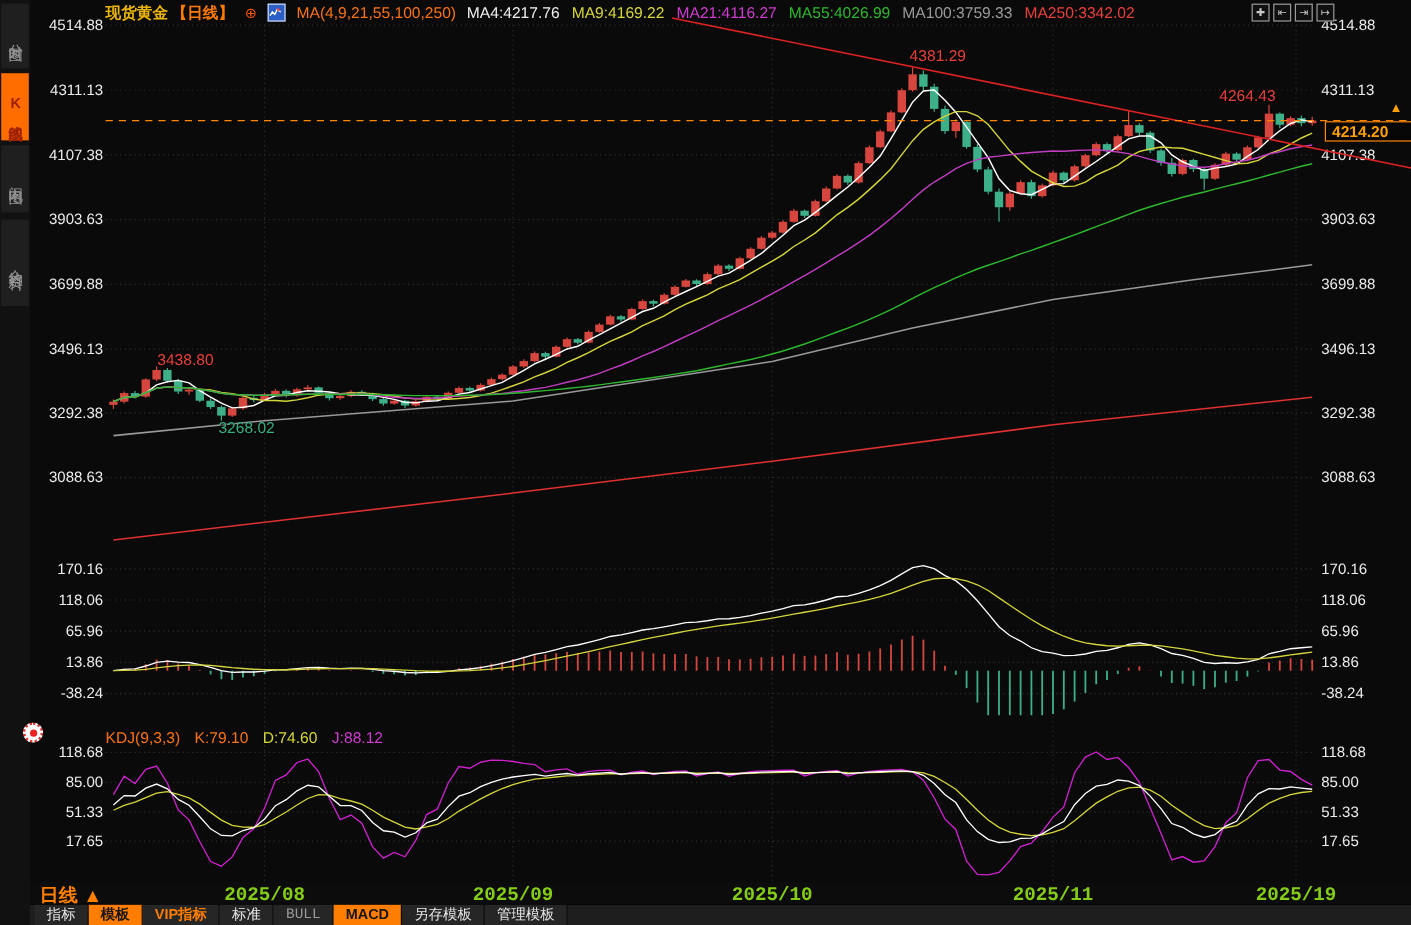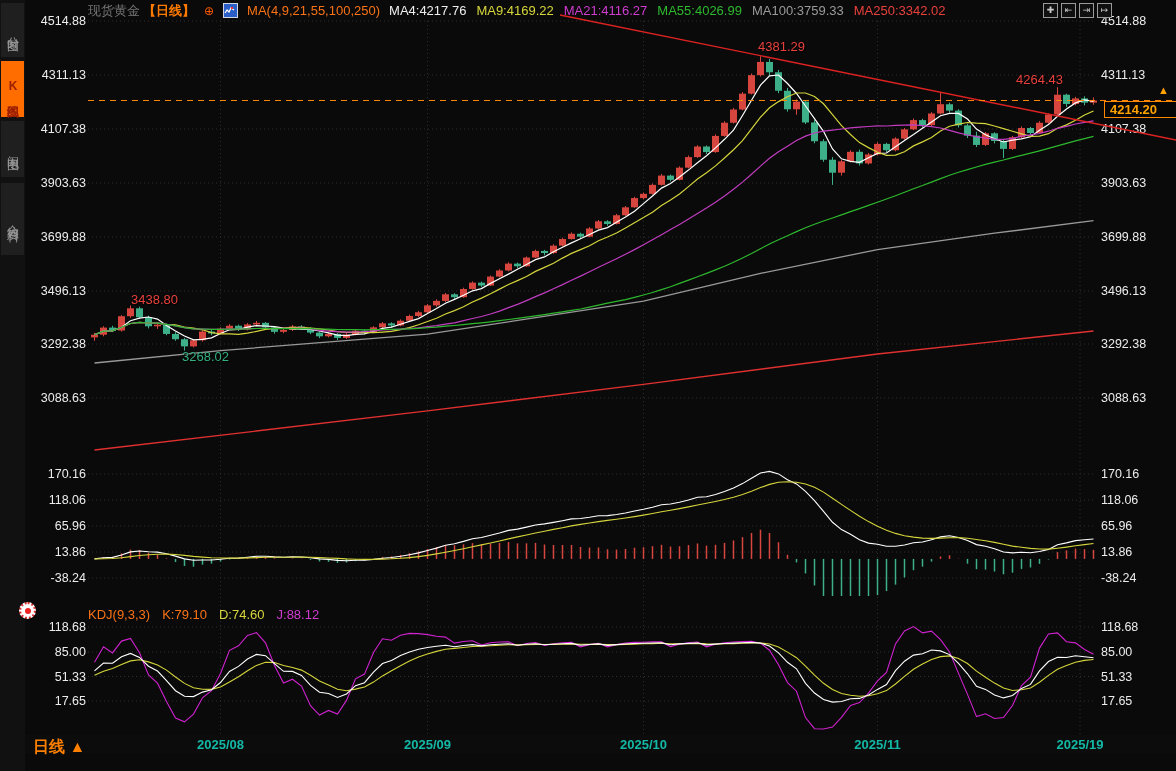--- a/index.html
+++ b/index.html
@@ -7,21 +7,21 @@
         font-family:"Liberation Sans","DejaVu Sans",sans-serif;}
   
   #sidebar{position:absolute;left:0;top:0;width:25px;height:771px;background:#111;z-index:4;}
   .side-tab{position:absolute;left:1px;width:23px;display:flex;align-items:center;justify-content:center;
             background:#1f1f1f;color:#969696;font-size:12px;cursor:pointer;}
   .side-tab .vtext{writing-mode:vertical-rl;text-orientation:upright;letter-spacing:2px;}
   .side-tab.active{background:#ff6c00;color:#9c1f00;font-weight:bold;}
   
   #header{position:absolute;left:88px;top:2px;height:17px;display:flex;align-items:center;gap:9px;
           z-index:5;font-size:13px;white-space:nowrap;}
-  #header .sym{color:#737373;font-weight:normal;}
+  #header .sym{color:#eab308;font-weight:bold;}
   #header .per{color:#ff7a00;font-weight:bold;}
   #header .plus{color:#ff5a00;font-size:12px;}
   .chart-ico{width:13px;height:13px;background:#2b5fc7;border:1px solid #cfd6e4;display:inline-block;}
   #tool-icons{position:absolute;left:1043px;top:3px;display:flex;gap:3px;z-index:5;}
   .tool-btn{width:13px;height:13px;border:1px solid #9a9a9a;background:#101010;color:#c8c8c8;
             font-size:9px;line-height:12px;text-align:center;cursor:pointer;}
   
   .pane-title{position:absolute;left:88px;display:flex;gap:12px;font-size:13px;z-index:5;white-space:nowrap;}
   .t-white{color:#f97316;} .t-yellow{color:#d6d63c;} .t-mag{color:#cf3ccf;}
   
@@ -30,21 +30,21 @@
   #price-tag{position:absolute;left:1104px;top:101px;width:66px;height:15px;border:1px solid #ff8800;
              background:#060606;color:#ffa200;font-size:13px;font-weight:bold;line-height:15px;
              padding-left:5px;z-index:6;}
   #latest-arrow{position:absolute;left:1158px;top:84px;color:#ffa200;font-size:11px;z-index:6;}
   #live-dot{position:absolute;left:19px;top:602px;width:13px;height:13px;border:2px dotted #d33;
             border-radius:50%;background:#fff;display:flex;align-items:center;justify-content:center;z-index:5;}
   #live-dot span{width:6px;height:6px;background:#e22;border-radius:50%;}
   
   #xaxis-row{position:absolute;left:25px;right:0;top:735px;height:18px;background:#0c0c0c;z-index:4;}
   #period-label{position:absolute;left:8px;top:2px;color:#ff8000;font-weight:bold;font-size:16px;}
-  .month-label{position:absolute;top:2px;width:72px;text-align:center;color:#14b8a6;font-size:13px;font-weight:bold;}
+  .month-label{position:absolute;top:2px;width:72px;text-align:center;color:#84cc16;font-size:16px;font-weight:bold;font-family:Liberation Mono, monospace;}
   #toolbar-row{position:absolute;left:25px;right:0;top:753px;height:18px;background:#1e1e1e;
                border-top:1px solid #000;z-index:4;display:flex;align-items:stretch;padding-left:4px;}
   .tb-btn{font-size:12px;line-height:17px;padding:0 10px;background:#262626;color:#e8e8e8;
           border-right:1px solid #0c0c0c;cursor:pointer;white-space:nowrap;}
   .tb-btn.active{background:#ff7d00;color:#151515;font-weight:bold;}
   .tb-btn.orange{color:#ff7d00;font-weight:bold;}
   .tb-btn.dim{color:#9a9a9a;font-family:"Liberation Mono","DejaVu Sans Mono",monospace;}
   #watermark{position:absolute;left:1042px;top:710px;font-size:29px;letter-spacing:5px;color:#dde2e6;
              z-index:7;text-shadow:1px 1px 2px #000;}
   #chart-svg{position:absolute;left:0;top:0;z-index:2;}
@@ -514,14 +514,24 @@
     <span class="t-white">K:79.10</span>
     <span class="t-yellow">D:74.60</span>
     <span class="t-mag">J:88.12</span>
   </div>
 
   <div id="xaxis-row">
     <span id="period-label">日线 ▲</span>
     <span id="month-labels"><span class="month-label" style="left: 159.5px;">2025/08</span><span class="month-label" style="left: 366.5px;">2025/09</span><span class="month-label" style="left: 582.5px;">2025/10</span><span class="month-label" style="left: 816.5px;">2025/11</span><span class="month-label" style="left: 1019px;">2025/19</span></span>
   </div>
 
+  <div id="toolbar-row">
+      <div class="tb-btn">指标</div>
+      <div class="tb-btn active">模板</div>
+      <div class="tb-btn orange">VIP指标</div>
+      <div class="tb-btn">标准</div>
+      <div class="tb-btn dim">BULL</div>
+      <div class="tb-btn active">MACD</div>
+      <div class="tb-btn">另存模板</div>
+      <div class="tb-btn">管理模板</div>
+    </div>
 
 </div>
 
 </body></html>

